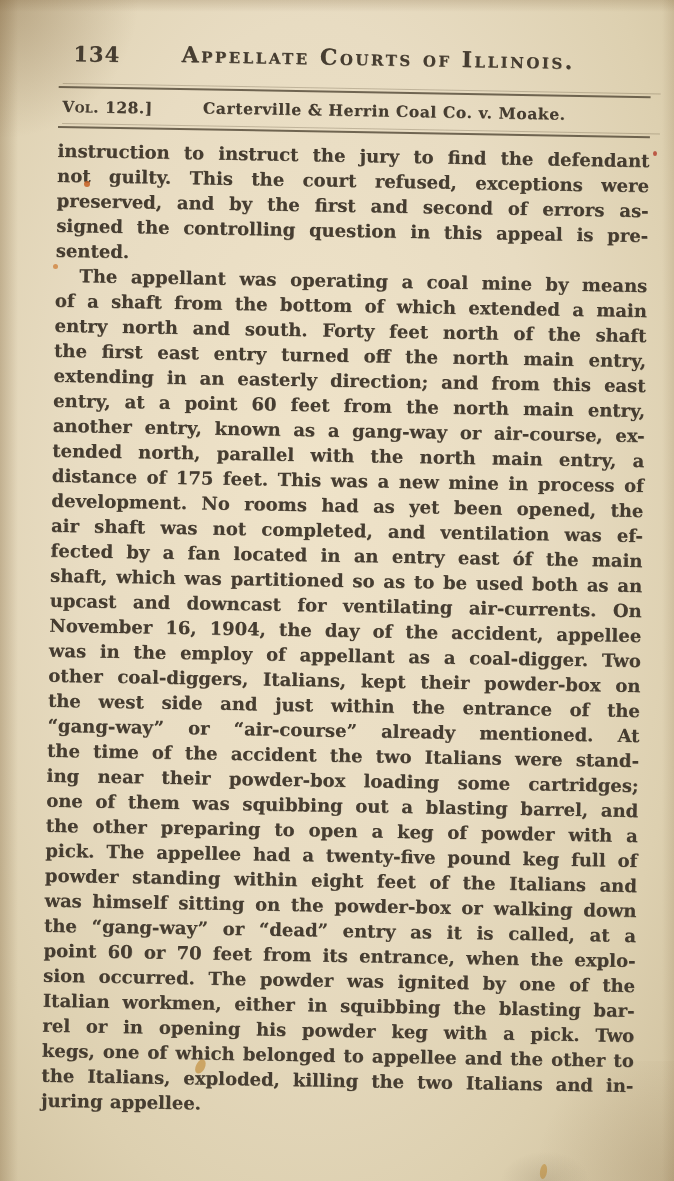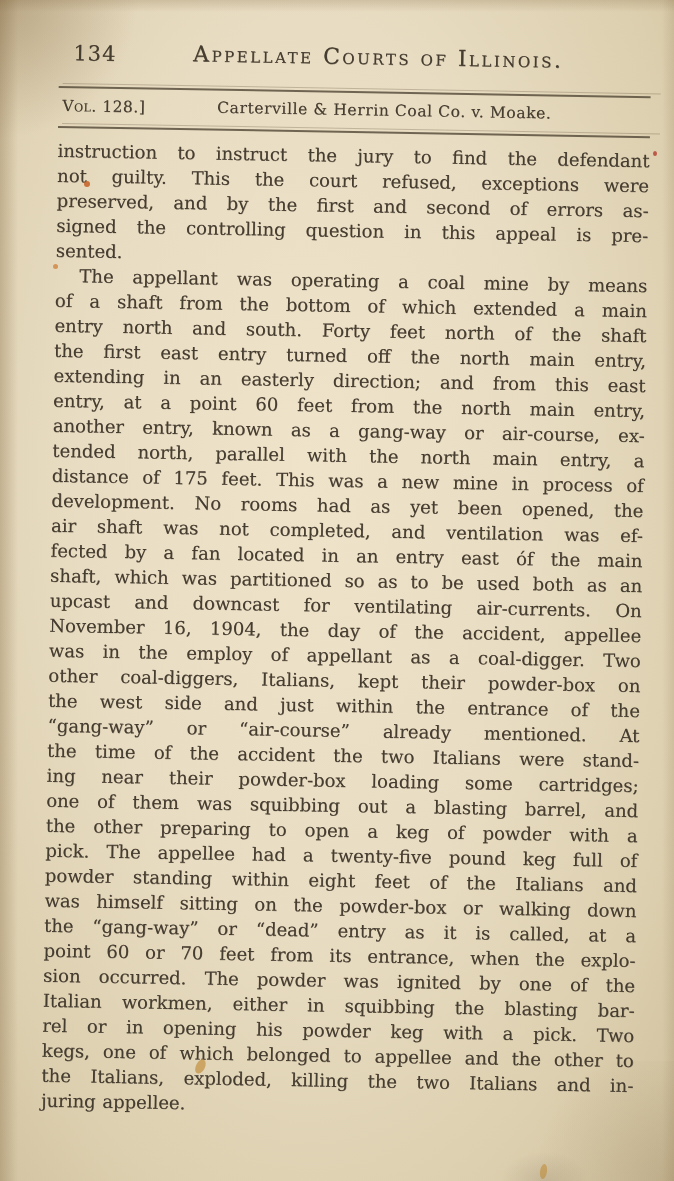--- a/index.html
+++ b/index.html
@@ -2,20 +2,21 @@
 <html><head>
 <meta charset="utf-8">
 <style>
   html,body{margin:0;padding:0;}
   body{width:674px;height:1181px;overflow:hidden;background:#9a8a6e;}
   .scan{
     position:relative;width:674px;height:1181px;overflow:hidden;
     background:radial-gradient(ellipse at 46% 40%, #efe3c9 0%, #e8dcc2 45%, #ddd0b0 76%, #cfc09d 100%);
     font-family:"DejaVu Serif","Liberation Serif",serif;
     color:#463d31;
+    font-weight:bold;
   }
   
   .edge-left{position:absolute;left:0;top:0;bottom:0;width:18px;
     background:linear-gradient(to right, rgba(125,97,58,0.32), rgba(125,97,58,0));}
   .edge-top{position:absolute;left:0;top:0;right:0;height:12px;
     background:linear-gradient(to bottom, rgba(125,97,58,0.22), rgba(125,97,58,0));}
   .edge-right{position:absolute;right:0;top:0;bottom:0;width:12px;
     background:linear-gradient(to left, rgba(125,97,58,0.16), rgba(125,97,58,0));}
   .corner-tl{position:absolute;left:0;top:0;width:140px;height:140px;
     background:radial-gradient(circle at 0 0, rgba(120,92,55,0.38), rgba(120,92,55,0) 70%);}

